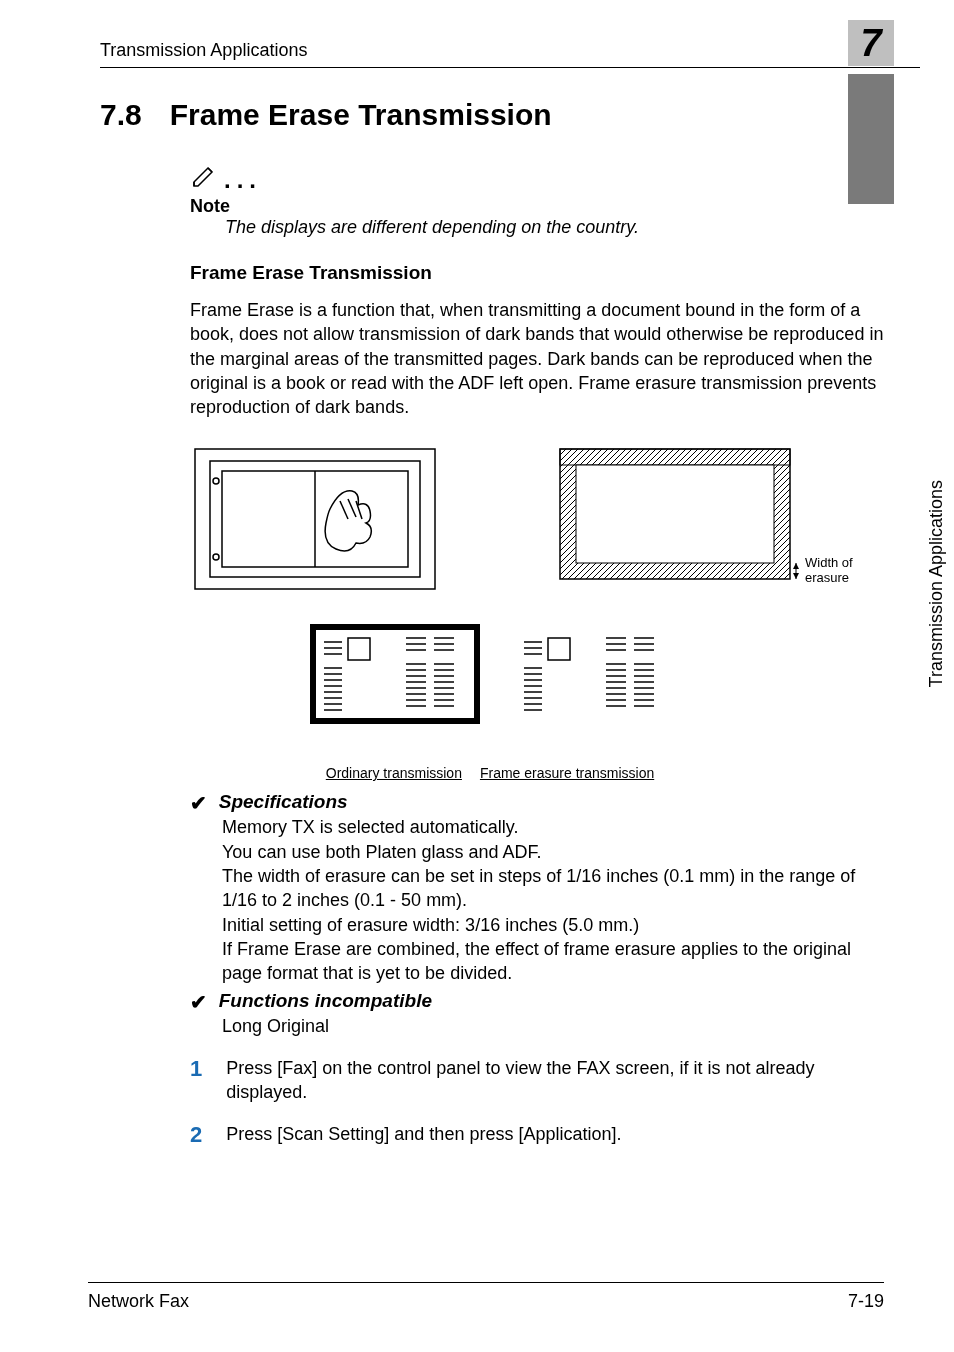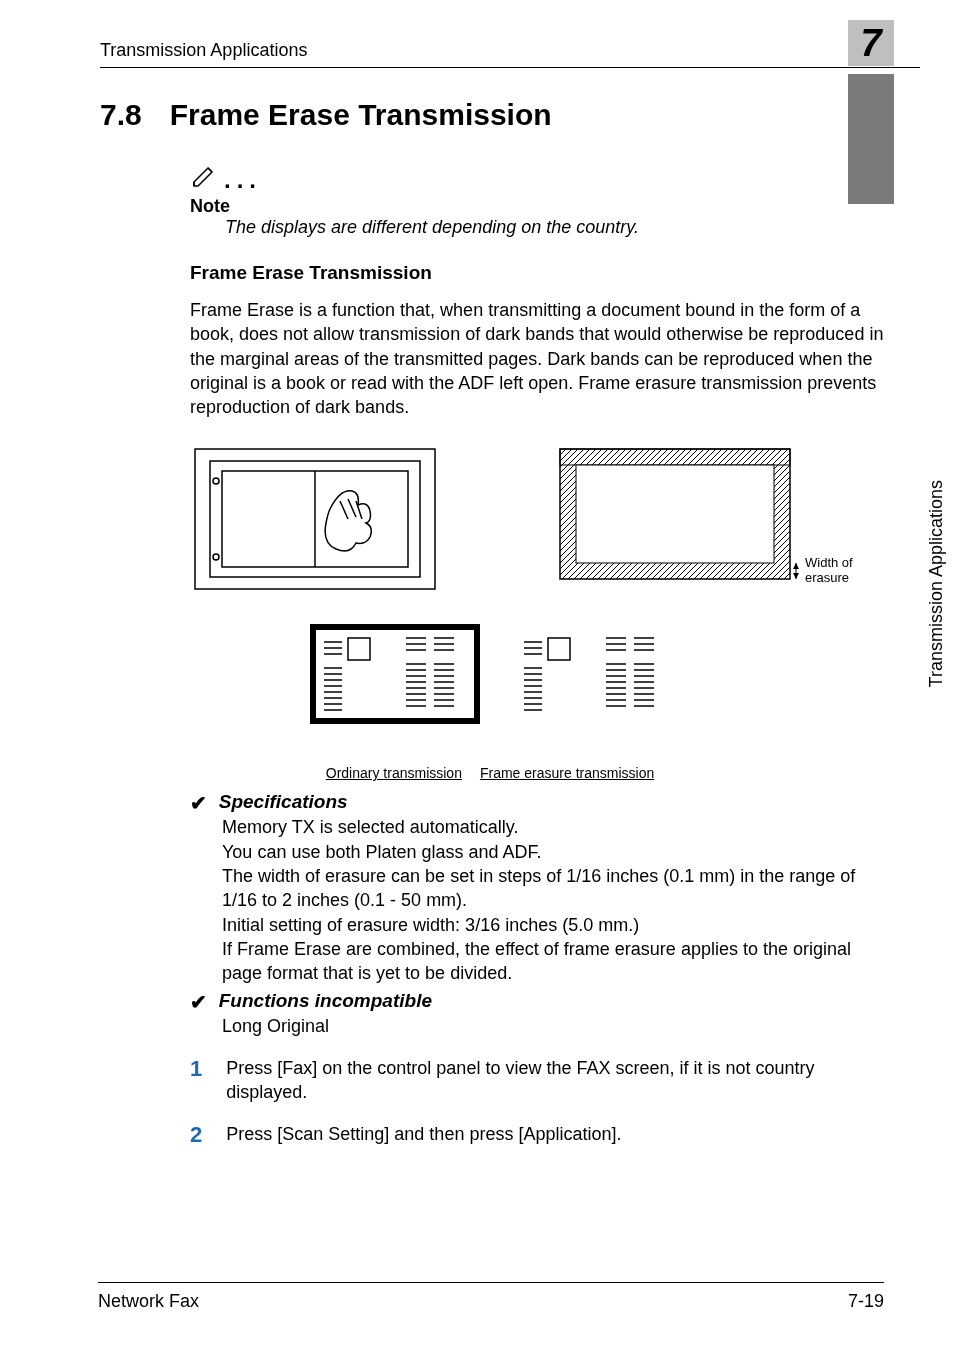--- a/index.html
+++ b/index.html
@@ -21,21 +21,21 @@
   .h2-text { font-size: 19px; font-weight: 700; margin: 14px 0 14px 90px; }
   .body { font-size: 18px; line-height: 1.35; margin-left: 90px; margin-right: 30px; margin-bottom: 20px; }
   .figure-area { margin: 10px 0 10px 90px; }
   .spec-row { display: flex; gap: 12px; margin-left: 90px; }
   .check { font-size: 20px; font-weight: 700; }
   .spec-head { font-size: 19px; font-weight: 700; font-style: italic; }
   .spec-body { font-size: 18px; line-height: 1.35; margin-left: 122px; margin-right: 30px; }
   .step-row { display: flex; gap: 24px; margin-left: 90px; margin-top: 18px; }
   .step-num { font-size: 22px; font-weight: 700; color: #1a6bb3; }
   .step-text { font-size: 18px; line-height: 1.35; margin-right: 30px; }
-  .footer { position: absolute; bottom: 40px; left: 98px; right: 70px; }
+  .footer { position: absolute; bottom: 40px; left: 88px; right: 70px; }
   .footer .hr-line { margin-bottom: 8px; }
   .footer-row { display: flex; justify-content: space-between; font-size: 18px; }
   .dots { font-size: 24px; letter-spacing: 6px; font-weight: 700; }
   .pencil-icon { display: inline-block; }
   .svg-fig { display: block; }
   .caption-row { display: flex; gap: 18px; justify-content: center; font-size: 14px; margin-top: 6px; }
 </style>
 </head>
 <body>
 
@@ -226,21 +226,21 @@
   <div class="spec-body">If Frame Erase are combined, the effect of frame erasure applies to the original page format that is yet to be divided.</div>
 
   <div class="spec-row" style="margin-top:4px">
     <span class="check">✔</span>
     <span class="spec-head">Functions incompatible</span>
   </div>
   <div class="spec-body">Long Original</div>
 
   <div class="step-row">
     <div class="step-num">1</div>
-    <div class="step-text">Press [Fax] on the control panel to view the FAX screen, if it is not country displayed.</div>
+    <div class="step-text">Press [Fax] on the control panel to view the FAX screen, if it is not already displayed.</div>
   </div>
 
   <div class="step-row">
     <div class="step-num">2</div>
     <div class="step-text">Press [Scan Setting] and then press [Application].</div>
   </div>
 
   <div class="footer">
     <hr class="hr-line">
     <div class="footer-row">

